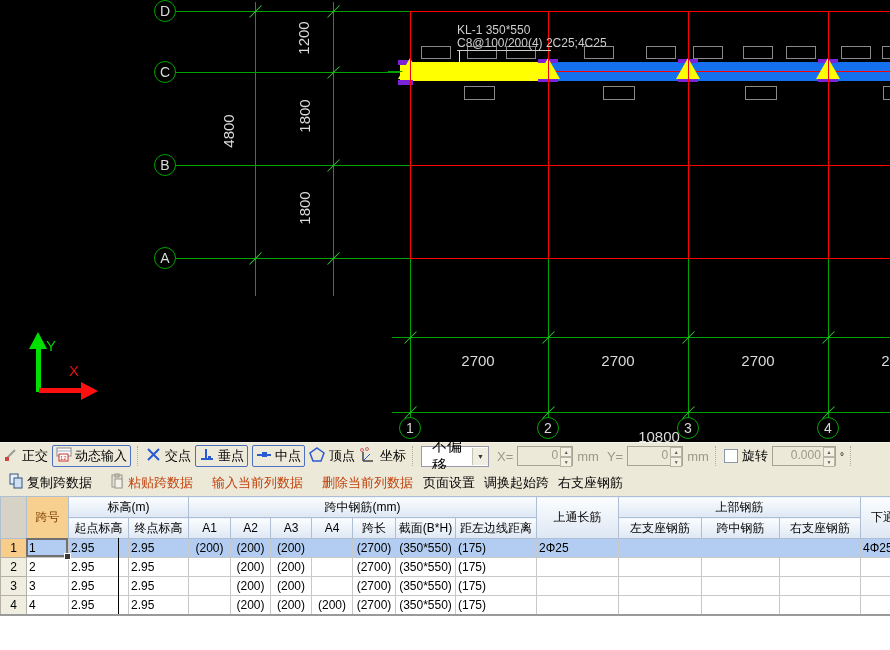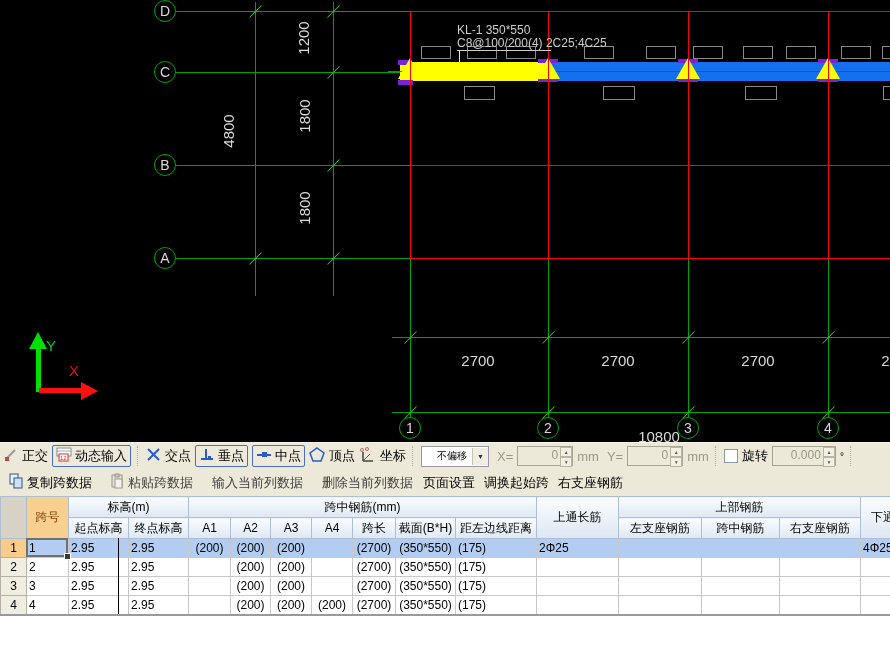--- a/index.html
+++ b/index.html
@@ -28,25 +28,25 @@
   .tbtn{display:flex;align-items:center;gap:3px;padding:1px 3px;border:1px solid transparent;}
   .tbtn.on{border:1px solid #4d6fc0;background:#edeadb;border-radius:2px;}
   .sep{width:2px;height:20px;border-left:1px dotted #b0ad9d;margin:0 2px;}
   .gray{color:#9a988c;}
   .spin{display:flex;width:54px;height:18px;border:1px solid #a7a493;background:#ece9d8;}
   .spin .val{flex:1;text-align:right;padding-right:2px;font-size:12px;color:#9a988c;line-height:17px;}
   .spin .arr{width:12px;display:flex;flex-direction:column;}
   .spin .arr span{flex:1;font-size:5px;line-height:8px;text-align:center;color:#5a5a50;
         background:#f3f1e4;border:1px solid #b9b6a6;}
   .combo{display:flex;width:66px;height:19px;border:1px solid #9a98a8;background:#fff;align-items:center;}
-  .combo .ctext{flex:1;padding-left:15px;font-size:10px;}
+  .combo .ctext{flex:1;padding-left:10px;font-size:15px;}
   .combo .cbtn{width:15px;height:17px;background:#f0eee1;border-left:1px solid #c6c3b3;
         font-size:7px;line-height:17px;text-align:center;color:#333;}
   .cb{width:12px;height:12px;border:1px solid #8a98a8;background:#fff;}
-  .dis{color:#404040;}
+  .dis{color:#c2410c;}
   
   #tblwrap{left:0;top:496px;width:890px;height:118px;overflow:hidden;border-bottom:2px solid #9a9a9a;}
   table{border-collapse:collapse;table-layout:fixed;width:930px;font-size:12px;}
   th{border:1px solid #aebfd4;background:linear-gradient(#fbfdff,#dde7f3);
      font-weight:normal;color:#000;padding:0;height:20px;white-space:nowrap;overflow:hidden;}
   td{border:1px solid #c8c8c8;background:#fff;padding:0 2px;height:18px;
      white-space:nowrap;overflow:hidden;}
   td.rowhdr{border:1px solid #b5b2a5;background:#f0eee1;text-align:center;padding:0;}
   tr.sel td{background:#b2cdf1;}
   tr.sel td.rowhdr{background:#f8cd8a;}

